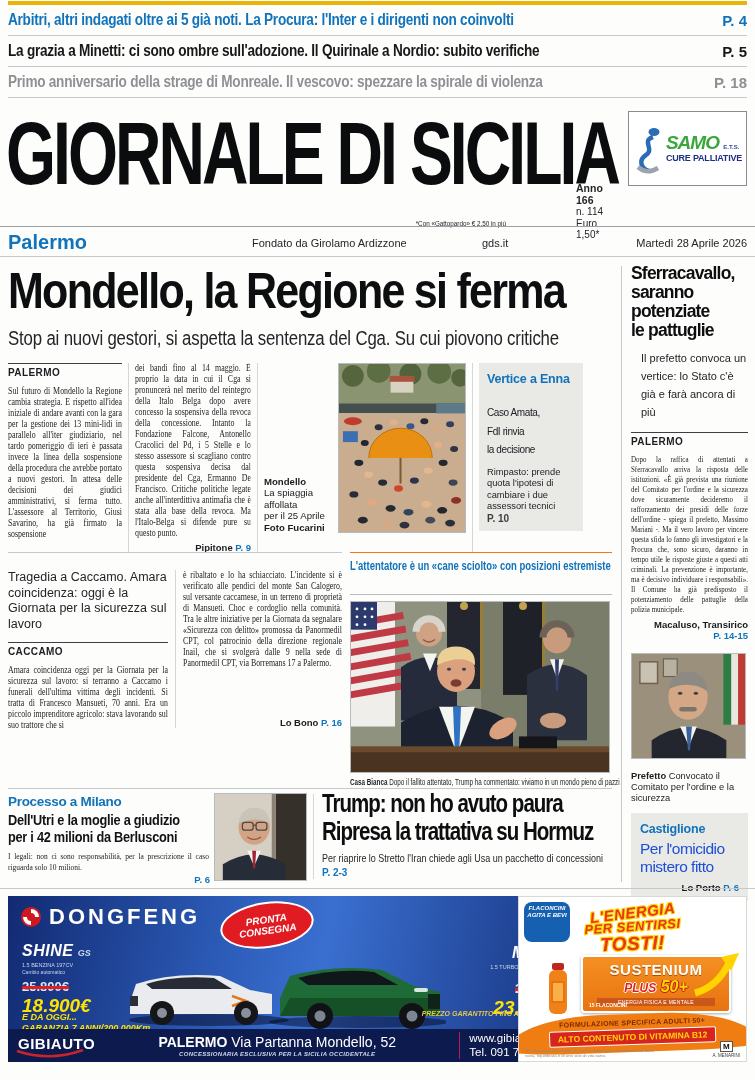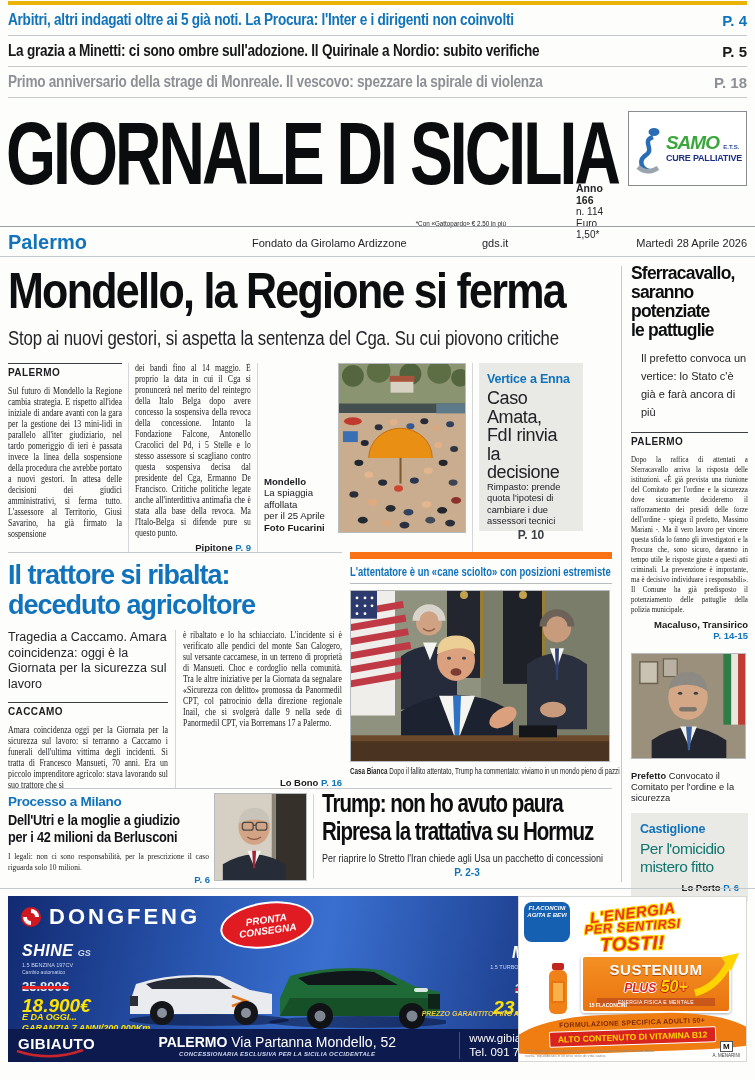--- a/index.html
+++ b/index.html
@@ -61,37 +61,37 @@
   .lr-c1 { width:114px; overflow:hidden; flex:none; }
   .lr-c2 { width:116px; overflow:hidden; flex:none; display:flex; flex-direction:column; }
   .lr-c2 .body { flex:1; overflow:hidden; }
   .lr-cap { width:74px; flex:none; display:flex; flex-direction:column; justify-content:flex-end; padding-bottom:20px; }
   .capt { font-size:9.6px; line-height:11.5px; color:#1c1d20; }
   .lr-photo { width:128px; height:170px; border:1px solid #b8bbbd; flex:none; }
   .lr-photo svg, .att-photo svg, .du-photo svg, .sb-photo svg { display:block; width:100%; height:100%; }
   .lr-enna { width:104px; height:168px; background:#e9e9e6; padding:9px 8px 7px; flex:none;
              display:flex; flex-direction:column; }
   .box-kicker { color:#1173bb; font-weight:bold; font-size:12.5px; letter-spacing:-0.2px; }
-  .enna-title { font-size:18px; line-height:18.5px; letter-spacing:-0.4px; margin-top:3px; color:#202226; }
+  .enna-title { font-size:10px; line-height:18.5px; letter-spacing:-0.4px; margin-top:18px; color:#202226; }
   .enna-text { font-size:9.3px; line-height:11.6px; margin-top:auto; color:#202226; }
-  .enna-page { text-align:center; font-weight:bold; font-size:12px; color:#3c4043; }
+  .enna-page { text-align:left; font-weight:bold; font-size:10px; color:#3c4043; }
 
   
   .trattore { position:absolute; left:8px; top:552px; width:334px; border-top:1px solid #c6c9cc; padding-top:7px; }
   .tr-hl { color:#1173bb; font-weight:bold; font-size:27px; line-height:30px; letter-spacing:-1px; }
   .tr-row { display:flex; margin-top:10px; height:158px; overflow:hidden; }
   .tr-left { width:160px; flex:none; }
   .tr-sf { font-size:12.5px; line-height:15.5px; color:#232529; margin-bottom:10px; }
   .tr-sep { width:1px; background:#d4d6d8; margin:0 7px; flex:none; }
   .tr-right { flex:1; display:flex; flex-direction:column; }
   .tr-right .body { flex:1; overflow:hidden; }
 
   
   .attentatore { position:absolute; left:350px; top:552px; width:262px; }
-  .att-kicker { border-top:7px solid #f97316; border-bottom:1px solid #b9bcbf; padding:5px 0 4px;
+  .att-kicker { border-top:1px solid #f97316; border-bottom:1px solid #b9bcbf; padding:5px 0 21px;
                 overflow:hidden; }
   .att-kicker span { display:block; color:#1173bb; font-weight:bold; font-size:13px; white-space:nowrap;
                      transform:scaleX(.73); transform-origin:0 50%; }
   .att-photo { margin-top:6px; width:260px; height:172px; border:1px solid #b8bbbd; }
   .att-cap { margin-top:4px; font-size:9px; color:#1c1d20; white-space:nowrap;
              transform:scaleX(.70); transform-origin:0 0; }
 
   .hr2 { position:absolute; left:8px; top:788px; width:604px; height:1px; background:#c6c9cc; }
 
   
@@ -104,34 +104,34 @@
   .du-page { text-align:right; font-size:9.5px; margin-top:2px; }
   .du-photo { position:absolute; left:214px; top:793px; width:93px; height:88px; border:1px solid #b8bbbd; }
   .vr2 { position:absolute; left:313px; top:794px; width:1px; height:85px; background:#d4d6d8; }
 
   
   .hormuz { position:absolute; left:322px; top:790px; width:290px; }
   .hz-hl { font-weight:bold; font-size:25px; line-height:27.5px; letter-spacing:-1.2px;
            transform:scaleX(.82); transform-origin:0 0; width:122%; color:#0d0e10; }
   .hz-sf { margin-top:7px; font-size:11.5px; color:#232529; white-space:nowrap;
            transform:scaleX(.78); transform-origin:0 0; }
-  .hz-page { text-align:center; font-size:10px; margin-top:3px; }
+  .hz-page { text-align:left; font-size:10px; margin-top:3px; }
 
   
   .sidebar { position:absolute; left:631px; top:264px; width:117px; }
   .sb-hl { font-weight:bold; font-size:17.5px; line-height:19px; letter-spacing:-0.8px; color:#0d0e10; }
   .sb-sf { margin-top:9px; font-size:11px; line-height:18px; color:#232529;margin-left:10px; }
   .sb-sect { margin-top:11px; }
   .sb-body { font-family:"Liberation Serif", serif; font-size:8.2px; line-height:10px; text-align:justify;
              transform:scaleX(.85); transform-origin:0 0; width:117.6%; color:#1c1d20; }
   .sb-byline { text-align:right; font-size:9.5px; font-weight:bold; margin-top:4px; line-height:11px; }
   .sb-photo { margin-top:12px; width:115px; height:106px; border:1px solid #b8bbbd; }
   .sb-cap { margin-top:12px; font-size:9.3px; line-height:11px; color:#1c1d20; }
   .cast-box { margin-top:9px; background:#e9e9e6; padding:9px 9px 8px; }
-  .cast-title { font-size:15.5px; line-height:17.5px; letter-spacing:-0.5px; margin-top:4px; color:#0f766e; }
+  .cast-title { font-size:15.5px; line-height:17.5px; letter-spacing:-0.5px; margin-top:4px; color:#1d4ed8; }
   .cast-by { text-align:right; font-size:9.5px; font-weight:bold; margin-top:7px; }
 
   
   .hr3 { position:absolute; left:0; top:888px; width:755px; height:1px; background:#c6c9cc; }
   .ad-df { position:absolute; left:8px; top:896px; width:564px; height:166px; color:#fff; overflow:hidden;
            background:linear-gradient(100deg,#122a72 0%,#2c5cb8 38%,#3a6fd0 55%,#16337e 100%); }
   .df-brand { position:absolute; left:12px; top:8px; display:flex; align-items:center; gap:7px;
               font-size:22px; font-weight:bold; letter-spacing:3px; }
   .df-badge { position:absolute; left:212px; top:6px; width:94px; height:46px; background:#e01b22;
               border:2px solid #fff; border-radius:50%; display:flex; align-items:center; justify-content:center;
@@ -334,22 +334,20 @@
         <div class="enna-title pre">Caso Amata,
 FdI rinvia
 la decisione</div>
         <div class="enna-text">Rimpasto: prende quota l'ipotesi di cambiare i due assessori tecnici</div>
         <div class="enna-page">P. 10</div>
       </div>
     </div>
   </section>
 
   <section class="trattore">
-    <h2 class="tr-hl pre">Il trattore si ribalta:
-deceduto agricoltore</h2>
     <div class="tr-row">
       <div class="tr-left">
         <div class="tr-sf">Tragedia a Caccamo. Amara coincidenza: oggi è la Giornata per la sicurezza sul lavoro</div>
         <div class="sect">CACCAMO</div>
         <div class="body">Amara coincidenza oggi per la Giornata per la sicurezza sul lavoro: si terranno a Caccamo i funerali dell'ultima vittima degli incidenti. Si tratta di Francesco Mansueti, 70 anni. Era un piccolo imprenditore agricolo: stava lavorando sul suo trattore che si</div>
       </div>
       <div class="tr-sep"></div>
       <div class="tr-right">
         <div class="body">è ribaltato e lo ha schiacciato. L'incidente si è verificato alle pendici del monte San Calogero, sul versante caccamese, in un terreno di proprietà di Mansueti. Choc e cordoglio nella comunità. Tra le altre iniziative per la Giornata da segnalare «Sicurezza con delitto» promossa da Panormedil CPT, col patrocinio della direzione regionale Inail, che si svolgerà dalle 9 nella sede di Panormedil CPT, via Borremans 17 a Palermo.</div>
         <div class="byline">

